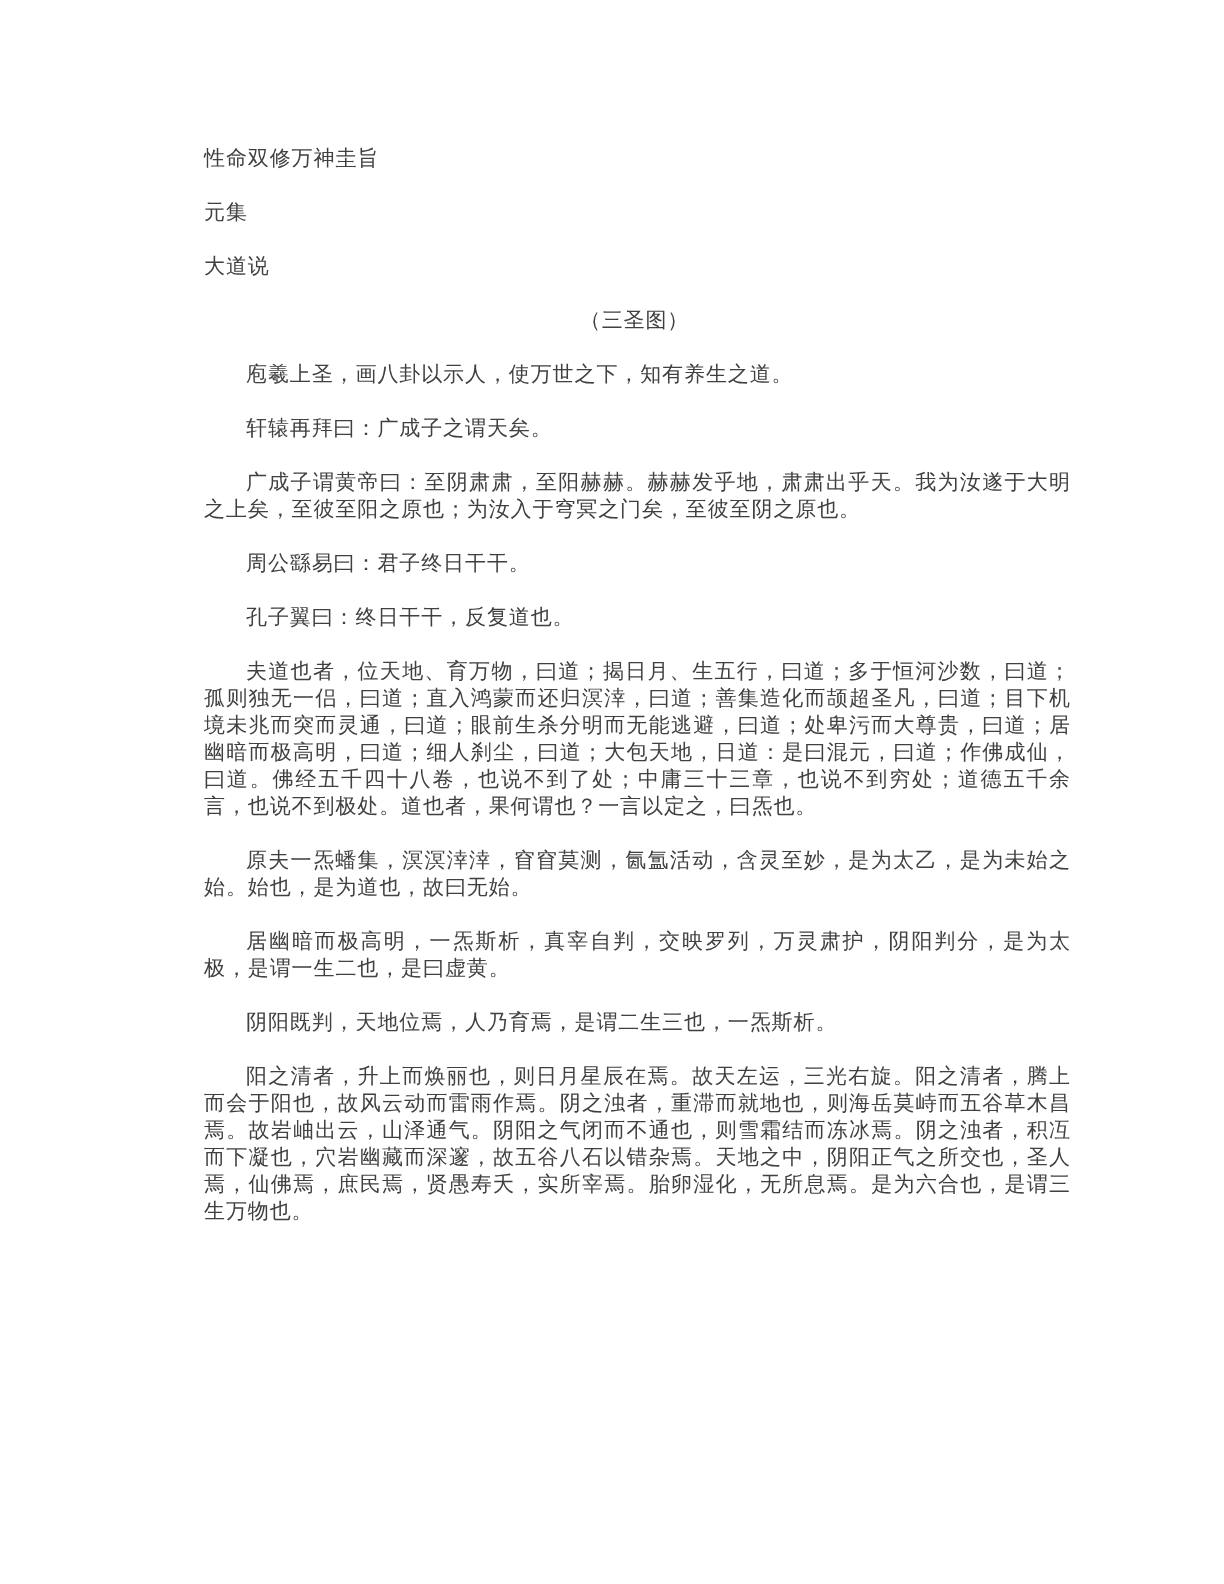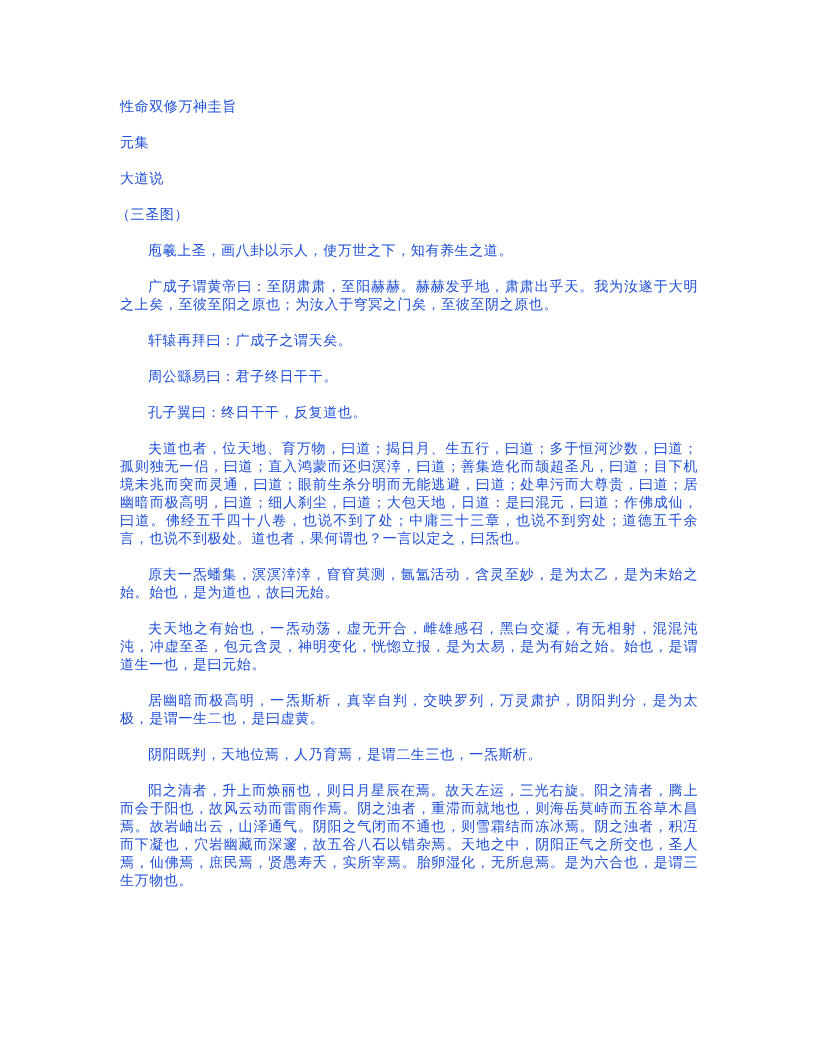--- a/index.html
+++ b/index.html
@@ -1,43 +1,42 @@
 <!DOCTYPE html>
 <html><head>
 <meta charset="utf-8">
 <style>
   html, body { margin: 0; padding: 0; background: #ffffff; }
   body { width: 816px; height: 1056px; position: relative; overflow: hidden; }
   .page {
     position: absolute;
-    left: 120px;
+    left: 136px;
     top: 97px;
     width: 578px;
     font-family: "DejaVu Serif", "Liberation Serif", serif;
     font-size: 14px;
     line-height: 18px;
-    color: #1d4ed8;
+    color: #404040;
     letter-spacing: 0.6px;
   }
   .heading { margin: 0 0 18px 0; }
-  .heading.paren { margin-left: -4px; }
+  .heading.paren { margin-left: -4px; text-align: center; }
   .para { margin: 0 0 18px 0; text-indent: 28px; text-align: justify; }
 </style>
 </head>
 <body>
 
 <div class="page">
   <p class="heading">性命双修万神圭旨</p>
   <p class="heading">元集</p>
   <p class="heading">大道说</p>
   <p class="heading paren">（三圣图）</p>
   <p class="para">庖羲上圣，画八卦以示人，使万世之下，知有养生之道。</p>
+  <p class="para">轩辕再拜曰：广成子之谓天矣。</p>
   <p class="para">广成子谓黄帝曰：至阴肃肃，至阳赫赫。赫赫发乎地，肃肃出乎天。我为汝遂于大明之上矣，至彼至阳之原也；为汝入于穹冥之门矣，至彼至阴之原也。</p>
-  <p class="para">轩辕再拜曰：广成子之谓天矣。</p>
   <p class="para">周公繇易曰：君子终日干干。</p>
   <p class="para">孔子翼曰：终日干干，反复道也。</p>
   <p class="para">夫道也者，位天地、育万物，曰道；揭日月、生五行，曰道；多于恒河沙数，曰道；孤则独无一侣，曰道；直入鸿蒙而还归溟涬，曰道；善集造化而颉超圣凡，曰道；目下机境未兆而突而灵通，曰道；眼前生杀分明而无能逃避，曰道；处卑污而大尊贵，曰道；居幽暗而极高明，曰道；细人刹尘，曰道；大包天地，日道：是曰混元，曰道；作佛成仙，曰道。佛经五千四十八卷，也说不到了处；中庸三十三章，也说不到穷处；道德五千余言，也说不到极处。道也者，果何谓也？一言以定之，曰炁也。</p>
   <p class="para">原夫一炁蟠集，溟溟涬涬，窅窅莫测，氤氲活动，含灵至妙，是为太乙，是为未始之始。始也，是为道也，故曰无始。</p>
-  <p class="para">夫天地之有始也，一炁动荡，虚无开合，雌雄感召，黑白交凝，有无相射，混混沌沌，冲虚至圣，包元含灵，神明变化，恍惚立报，是为太易，是为有始之始。始也，是谓道生一也，是曰元始。</p>
   <p class="para">居幽暗而极高明，一炁斯析，真宰自判，交映罗列，万灵肃护，阴阳判分，是为太极，是谓一生二也，是曰虚黄。</p>
   <p class="para">阴阳既判，天地位焉，人乃育焉，是谓二生三也，一炁斯析。</p>
   <p class="para">阳之清者，升上而焕丽也，则日月星辰在焉。故天左运，三光右旋。阳之清者，腾上而会于阳也，故风云动而雷雨作焉。阴之浊者，重滞而就地也，则海岳莫峙而五谷草木昌焉。故岩岫出云，山泽通气。阴阳之气闭而不通也，则雪霜结而冻冰焉。阴之浊者，积冱而下凝也，穴岩幽藏而深邃，故五谷八石以错杂焉。天地之中，阴阳正气之所交也，圣人焉，仙佛焉，庶民焉，贤愚寿夭，实所宰焉。胎卵湿化，无所息焉。是为六合也，是谓三生万物也。</p>
 </div>
 
 </body></html>

